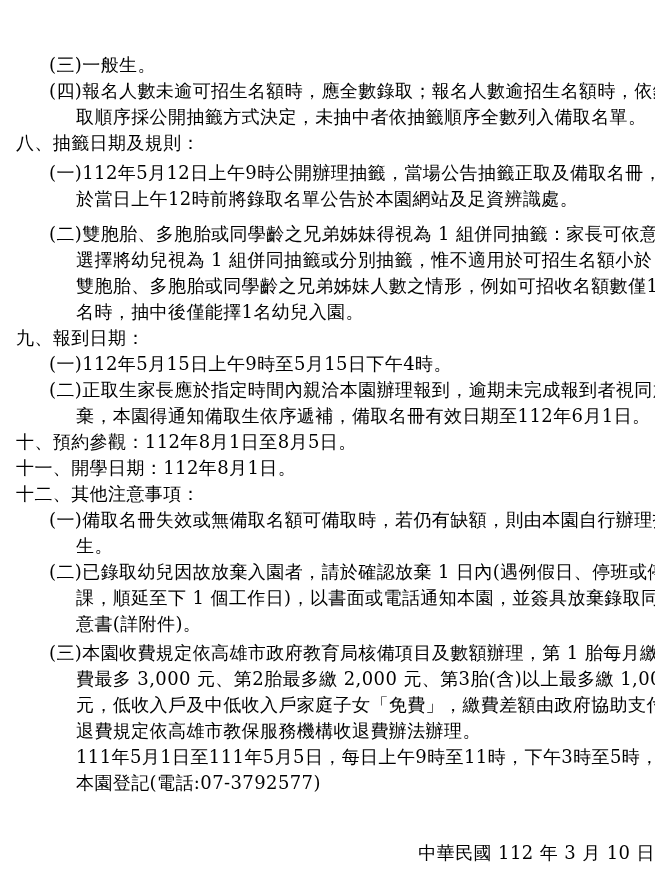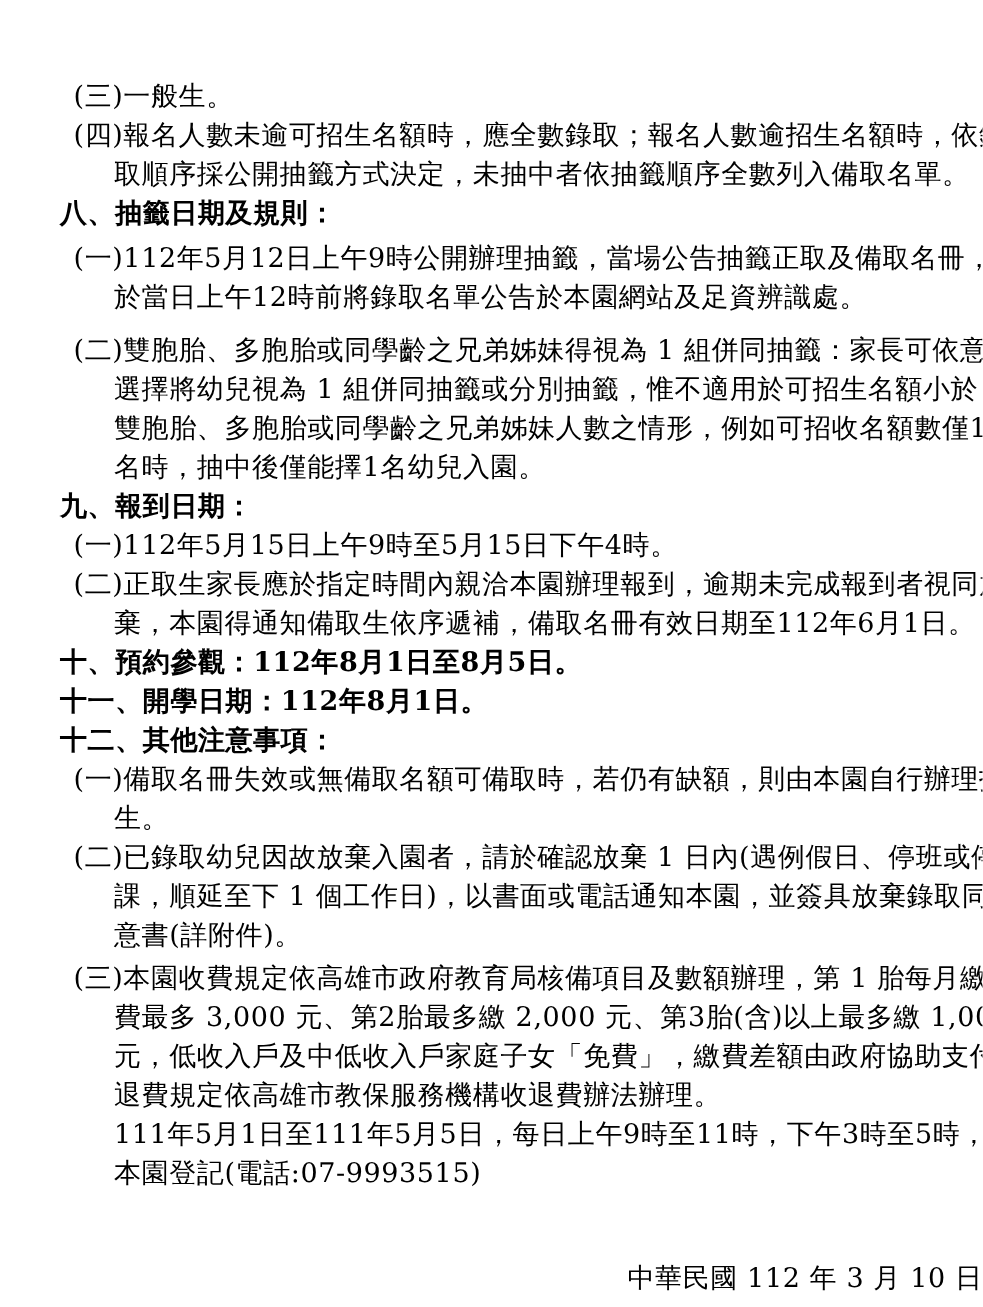--- a/index.html
+++ b/index.html
@@ -19,21 +19,21 @@
     padding-top: 21px;
     box-sizing: border-box;
     width: 655px;
     margin-top: 31px;
   }
   .line {
     line-height: 26px;
     white-space: nowrap;
     letter-spacing: 0.4px;
   }
-  .indent-0 { padding-left: 40px; font-weight: bold; }
+  .indent-0 { padding-left: 16px; }
   .indent-1 { padding-left: 49px; }
   .indent-2 { padding-left: 76px; }
   .doc-footer {
     text-align: right;
     margin-top: 44px;
     line-height: 26px;
     letter-spacing: 0.4px;
   }
 </style>
 </head>
@@ -61,16 +61,16 @@
       <div class="line indent-1">(一)備取名冊失效或無備取名額可備取時，若仍有缺額，則由本園自行辦理招</div>
       <div class="line indent-2">生。</div>
       <div class="line indent-1">(二)已錄取幼兒因故放棄入園者，請於確認放棄 1 日內(遇例假日、停班或停</div>
       <div class="line indent-2">課，順延至下 1 個工作日)，以書面或電話通知本園，並簽具放棄錄取同</div>
       <div class="line indent-2">意書(詳附件)。</div>
       <div class="line indent-1" style="margin-top: 3px;">(三)本園收費規定依高雄市政府教育局核備項目及數額辦理，第 1 胎每月繳</div>
       <div class="line indent-2">費最多 3,000 元、第2胎最多繳 2,000 元、第3胎(含)以上最多繳 1,000</div>
       <div class="line indent-2">元，低收入戶及中低收入戶家庭子女「免費」，繳費差額由政府協助支付；</div>
       <div class="line indent-2">退費規定依高雄市教保服務機構收退費辦法辦理。</div>
       <div class="line indent-2">111年5月1日至111年5月5日，每日上午9時至11時，下午3時至5時，請洽</div>
-      <div class="line indent-2">本園登記(電話:07-9993515)</div>
+      <div class="line indent-2">本園登記(電話:07-3792577)</div>
     </div>
   <div class="doc-footer">中華民國 112 年 3 月 10 日</div>
 </div>
 
 </body></html>

